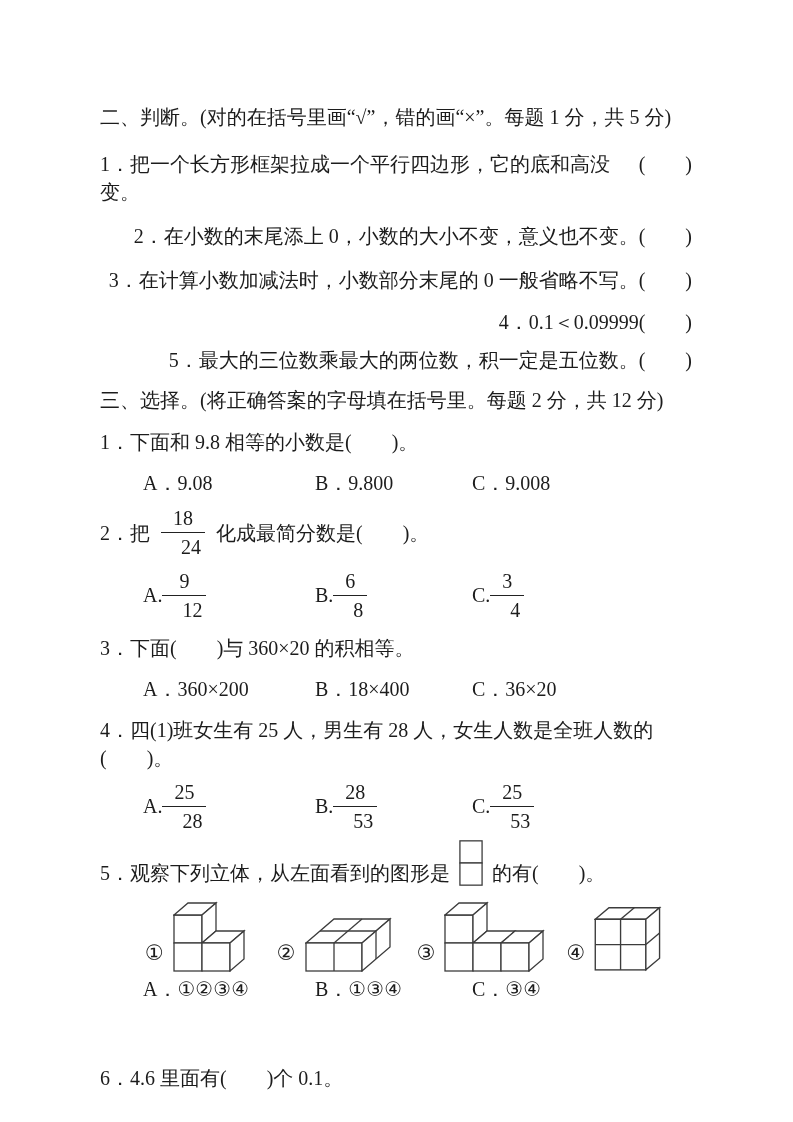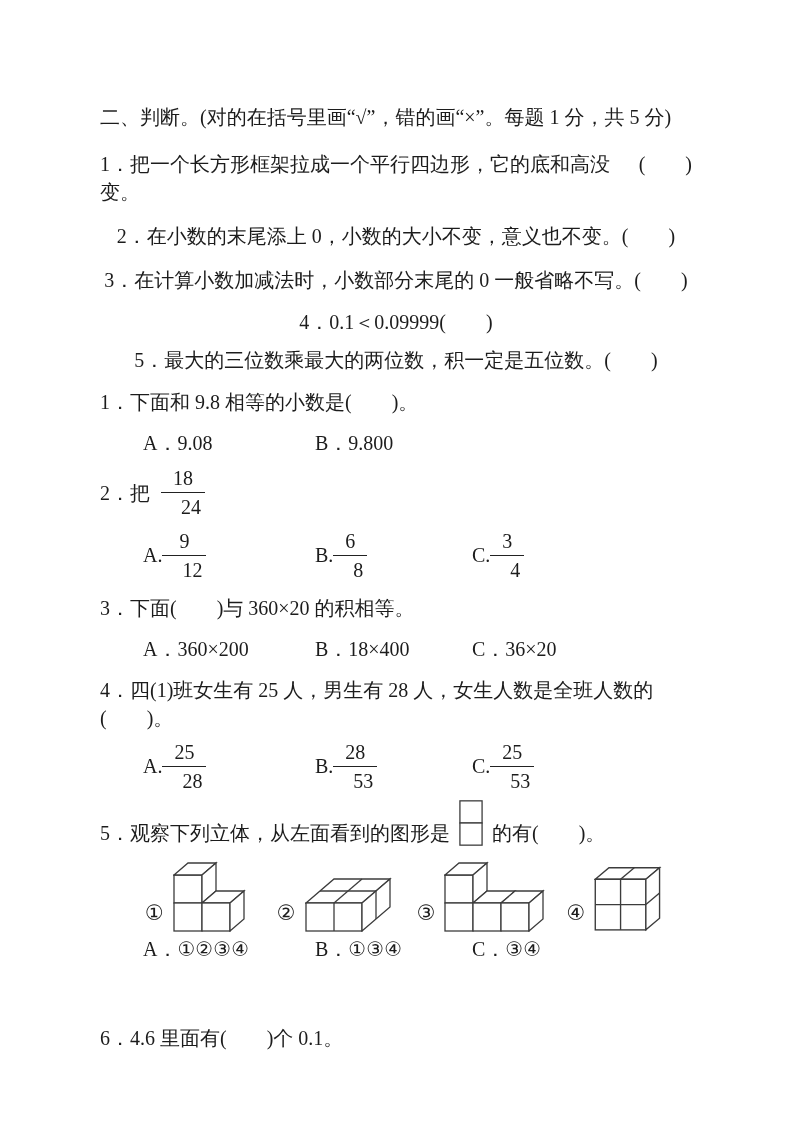--- a/index.html
+++ b/index.html
@@ -7,21 +7,21 @@
   body {
     width:793px; height:1122px; overflow:hidden;
     font-family:"Liberation Serif","DejaVu Serif","DejaVu Sans",serif;
     font-size:20px; color:#1c1c1c;
   }
   .page { width:732px; height:1122px; padding:103px 0 0 100px; }
   .content { width:592px; }
   .line { line-height:28px; }
 
   
-  .j-item { display:flex; justify-content:center; }
+  .j-item { display:flex; justify-content:flex-end; }
 
   
   .opts { display:flex; padding-left:43px; }
   .opts .col-a { display:inline-block; width:172px; }
   .opts .col-b { display:inline-block; width:157px; }
   .opts .col-c { display:inline-block; flex:1; }
   .fopts { display:flex; align-items:center; padding-left:43px; }
   .fopts .fcol-a { display:flex; align-items:center; width:172px; }
   .fopts .fcol-b { display:flex; align-items:center; width:157px; }
   .fopts .fcol-c { display:flex; align-items:center; flex:1; }
@@ -77,33 +77,36 @@
     </div>
     <div class="j-item line mt-j4">
       <span>4．0.1＜0.09999</span>
       <span>(　　)</span>
     </div>
     <div class="j-item line mt-j5">
       <span>5．最大的三位数乘最大的两位数，积一定是五位数。</span>
       <span>(　　)</span>
     </div>
 
+    <div class="line mt-h3">三、选择。(将正确答案的字母填在括号里。每题 2 分，共 12 分)</div>
 
     <div class="line mt-q1">1．下面和 9.8 相等的小数是(　　)。</div>
     <div class="opts line mt-q1o">
       <span class="col-a">A．9.08</span>
       <span class="col-b">B．9.800</span>
+      <span class="col-c">C．9.008</span>
     </div>
 
     <div class="q2stem mt-q2">
       <span class="line">2．把</span>
       <span class="frac">
         <span class="fnum">18</span>
         <span class="fden">24</span>
       </span>
+      <span class="line">化成最简分数是(　　)。</span>
     </div>
     <div class="fopts mt-q2o">
       <span class="fcol-a">
         <span>A.</span>
         <span class="frac">
           <span class="fnum">9</span>
           <span class="fden">12</span>
         </span>
       </span>
       <span class="fcol-b">

